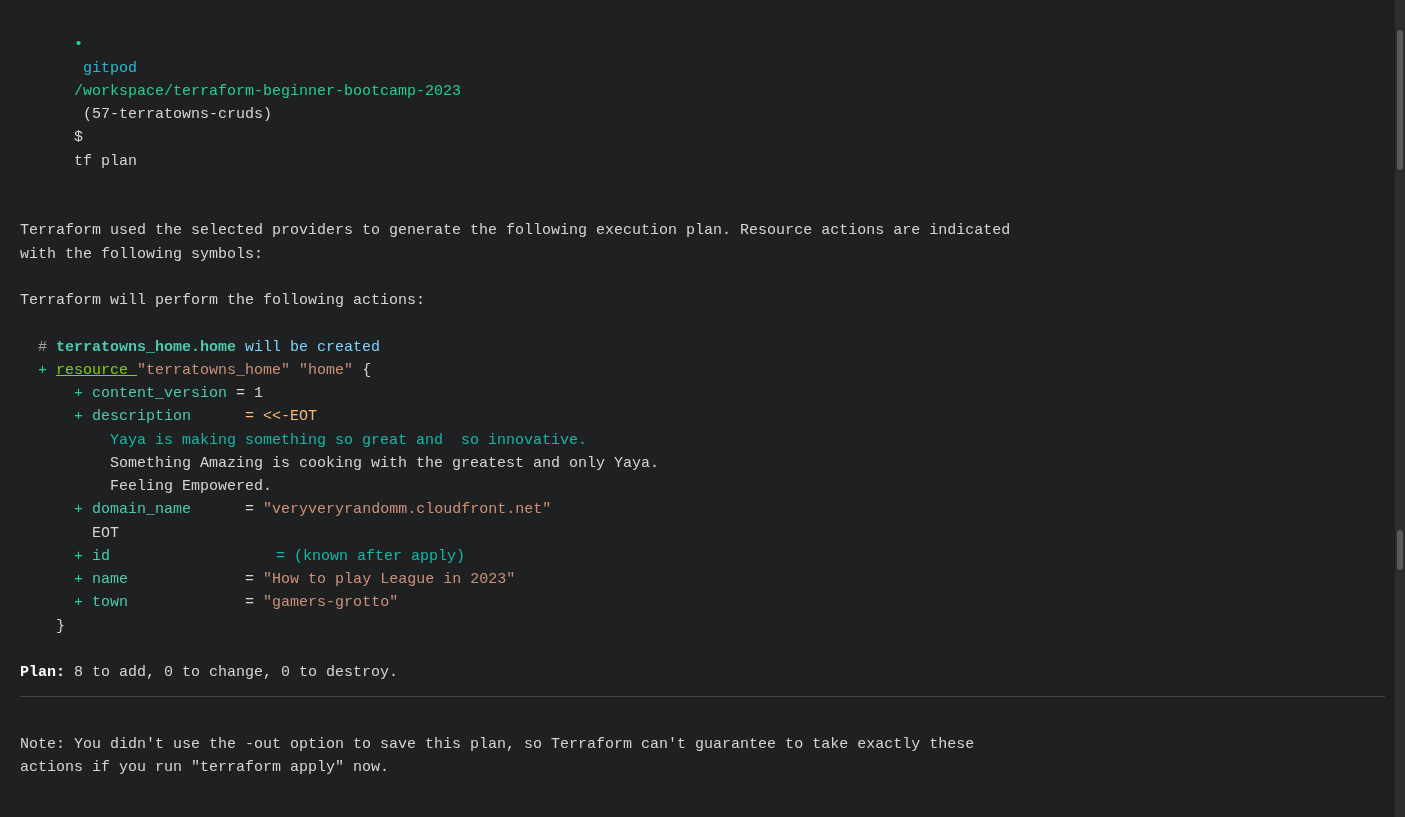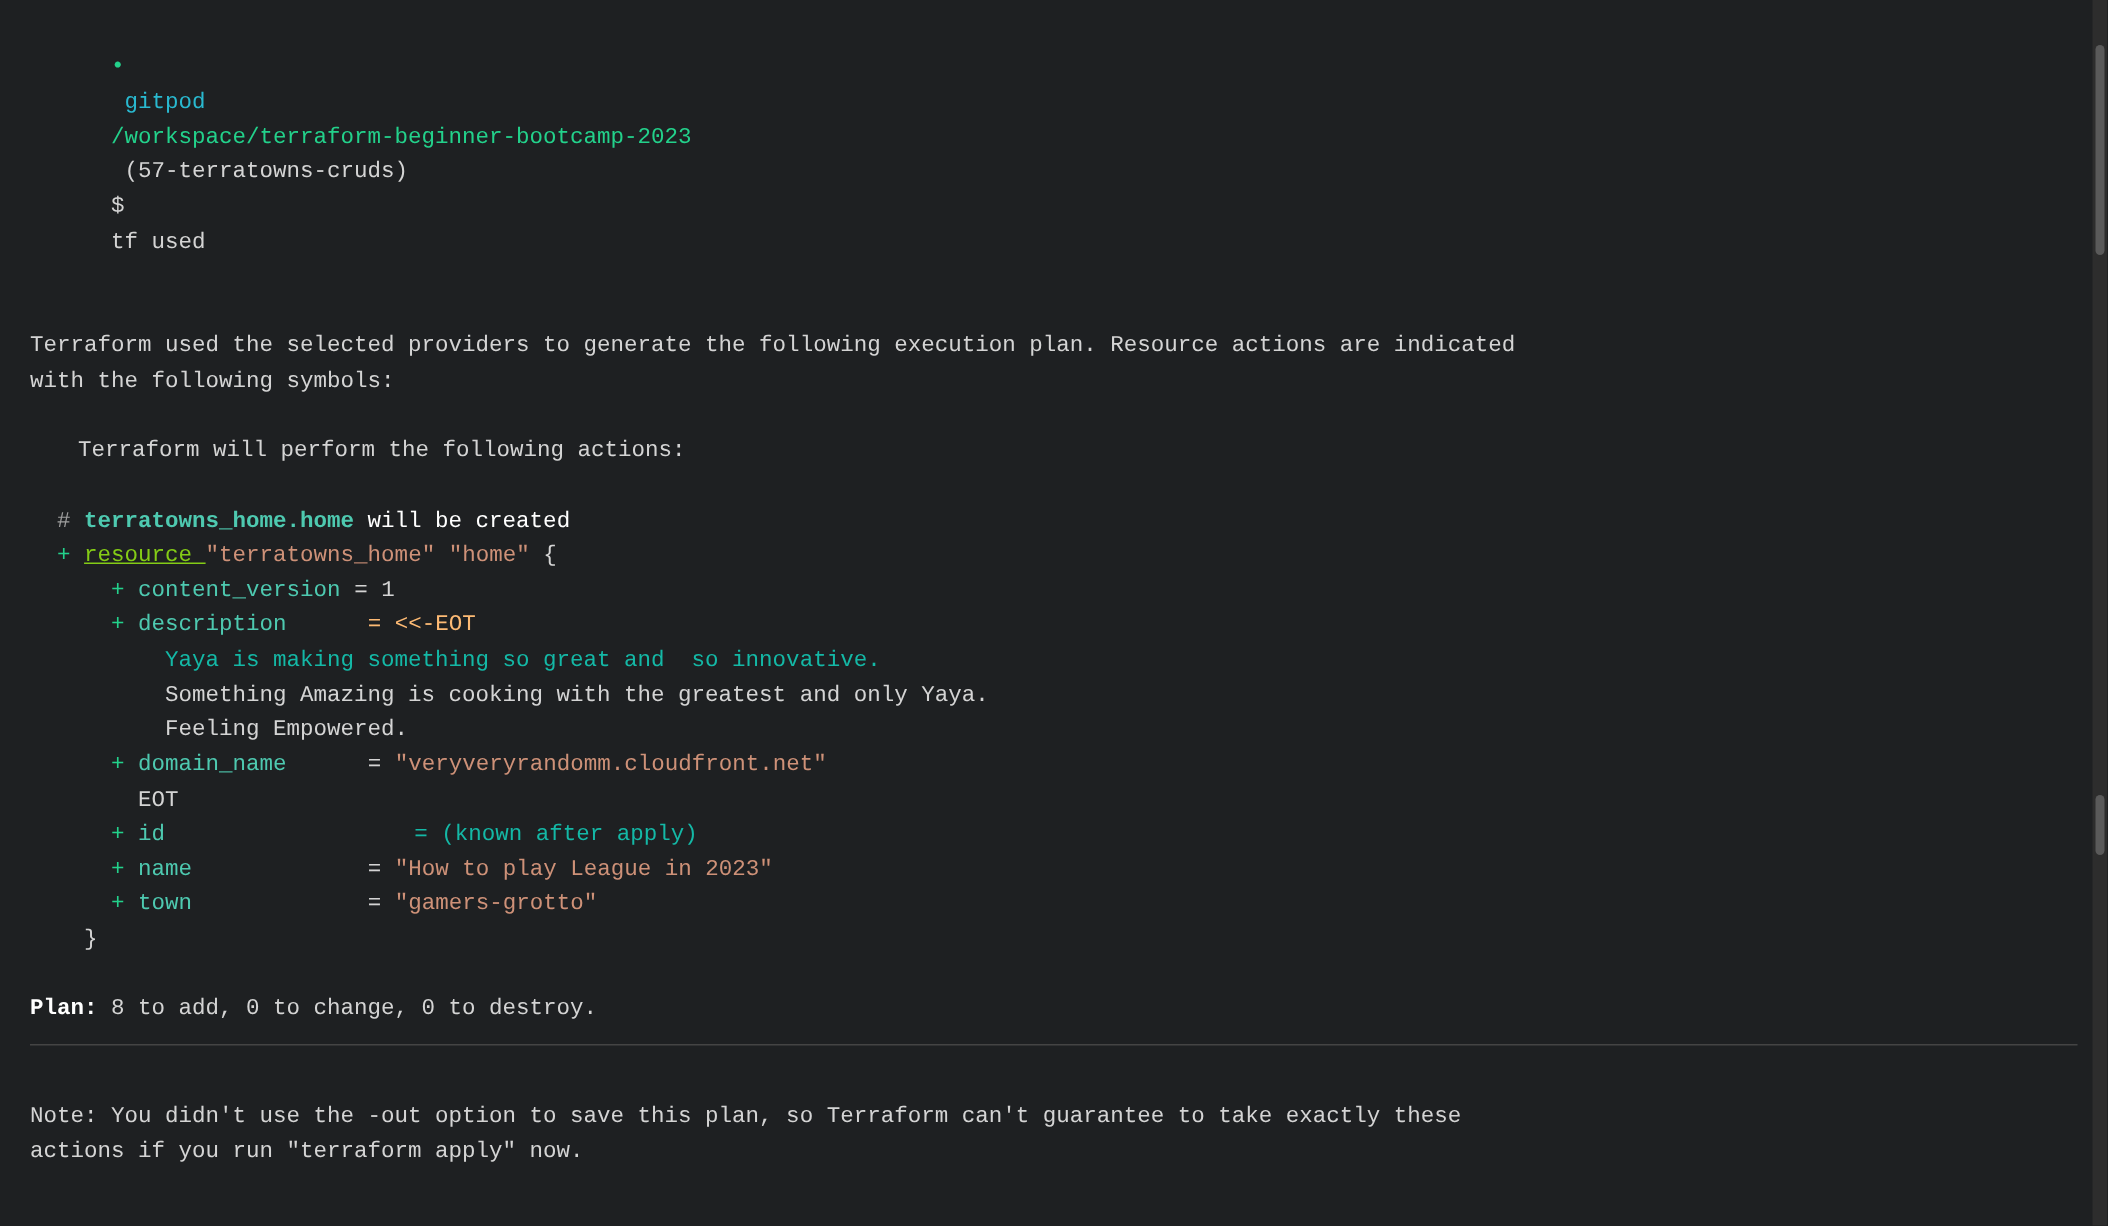--- a/index.html
+++ b/index.html
@@ -87,35 +87,35 @@
 
 <div class="terminal">
   <div class="terminal-content">
 
     <span class="line">
       <span class="prompt-dot-green">•</span>
       <span style="color:#29b9d0"> gitpod </span>
       <span style="color:#23d18b">/workspace/terraform-beginner-bootcamp-2023</span>
       <span style="color:#d4d4d4"> (57-terratowns-cruds) </span>
       <span style="color:#d4d4d4">$ </span>
-      <span style="color:#d4d4d4">tf used</span>
+      <span style="color:#d4d4d4">tf plan</span>
     </span>
 
     <span class="line"> </span>
 
     <span class="line" style="color:#d4d4d4;">Terraform used the selected providers to generate the following execution plan. Resource actions are indicated</span>
     <span class="line" style="color:#d4d4d4;">with the following symbols:</span>
 
     <span class="line"> </span>
 
-    <span class="line" style="color:#d4d4d4;margin-left:32px;">Terraform will perform the following actions:</span>
+    <span class="line" style="color:#d4d4d4;">Terraform will perform the following actions:</span>
 
     <span class="line"> </span>
 
-    <span class="line">  <span style="color:#9e9e9e;"># </span><span style="color:#4ec9b0; font-weight:bold;">terratowns_home.home</span><span style="color:#ffffff;text-align:center;"> will be created</span></span>
+    <span class="line">  <span style="color:#9e9e9e;"># </span><span style="color:#4ec9b0; font-weight:bold;">terratowns_home.home</span><span style="color:#7dd3fc;text-align:center;"> will be created</span></span>
 
     <span class="line">  <span style="color:#23d18b;">+</span> <span style="color:#84cc16;text-decoration:underline;">resource </span><span style="color:#ce9178;">"terratowns_home"</span><span style="color:#d4d4d4;"> </span><span style="color:#ce9178;">"home"</span><span style="color:#d4d4d4;"> {</span></span>
 
     <span class="line">      <span style="color:#23d18b;">+</span> <span style="color:#4ec9b0;">content_version</span> <span style="color:#d4d4d4;">= 1</span></span>
 
     <span class="line">      <span style="color:#23d18b;">+</span> <span style="color:#4ec9b0;">description</span>      <span style="color:#fdba74;">= &lt;&lt;-EOT</span></span>
 
     <span class="line" style="color:#14b8a6;">          Yaya is making something so great and  so innovative.</span>
     <span class="line" style="color:#d4d4d4;">          Something Amazing is cooking with the greatest and only Yaya.</span>
     <span class="line" style="color:#d4d4d4;">          Feeling Empowered.</span>

